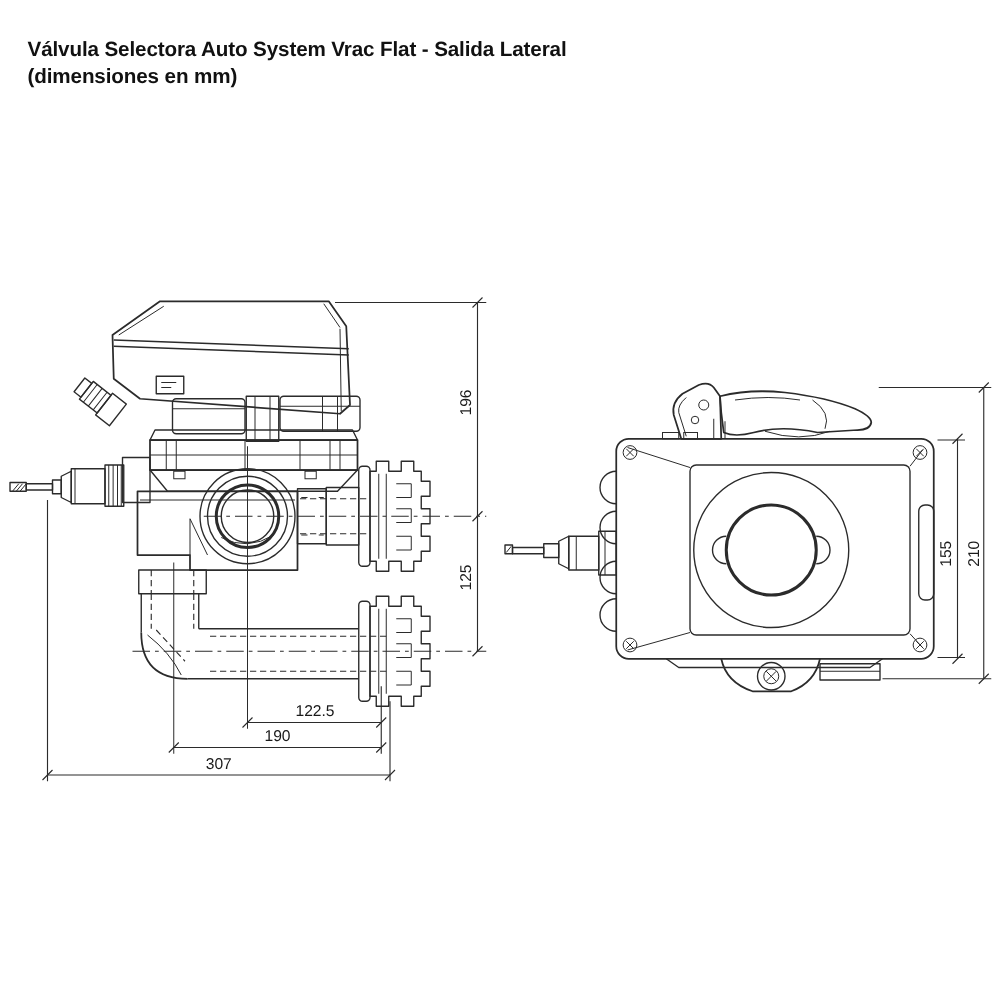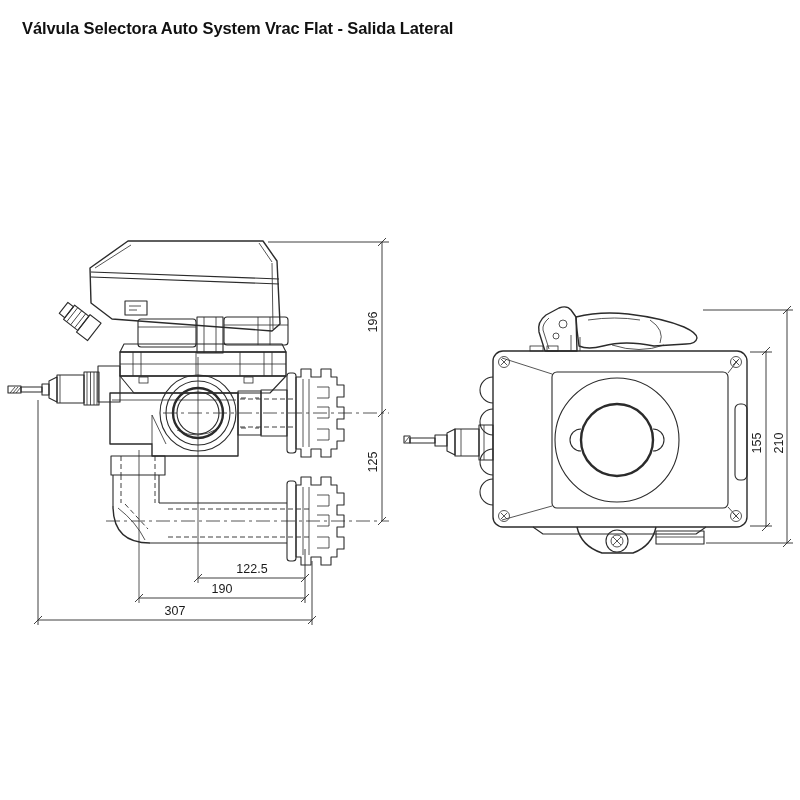--- a/index.html
+++ b/index.html
@@ -1,36 +1,37 @@
 <!DOCTYPE html>
 <html><head>
 <meta charset="utf-8">
 <style>
   html,body{margin:0;padding:0;background:#ffffff;}
   .page{position:relative;width:800px;height:800px;background:#ffffff;overflow:hidden;
         font-family:"Liberation Sans",sans-serif;}
-  .title{position:absolute;left:22px;top:18px;color:#111111;font-weight:bold;
+  .title{position:absolute;left:22px;top:30px;color:#111111;font-weight:bold;
          font-size:16.5px;line-height:21px;letter-spacing:-0.1px;}
   svg{position:absolute;left:0;top:0;}
   .drawing{color:#2b2b2b;}
   .ol  {fill:none;stroke:currentColor;stroke-width:1.4;stroke-linejoin:round;}
   .ol2 {fill:none;stroke:currentColor;stroke-width:1.1;stroke-linejoin:round;}
   .thin{fill:none;stroke:currentColor;stroke-width:0.8;}
   .thk {fill:none;stroke:currentColor;stroke-width:2.4;}
   .hid {fill:none;stroke:currentColor;stroke-width:0.9;stroke-dasharray:5,3;}
   .cl  {fill:none;stroke:currentColor;stroke-width:0.8;stroke-dasharray:14,4,3,4;}
   .dim {fill:none;stroke:currentColor;stroke-width:0.9;}
   .dtxt{fill:#1a1a1a;font-size:12.5px;font-family:"Liberation Sans",sans-serif;}
 </style>
 </head>
 <body>
 
 <div class="page">
   <div class="title">
     <div>Válvula Selectora Auto System Vrac Flat - Salida Lateral</div>
+    <div>(dimensiones en mm)</div>
   </div>
 
   <svg class="drawing" width="800" height="800" viewBox="0 0 800 800">
 
     <defs>
 
       <g id="nut">
         <rect class="ol2" x="0" y="-40" width="9" height="80" rx="3"></rect>
         <path class="ol2" d="M9,-36 L14,-36 L14,-44 L24,-44 L24,-36 L34,-36 L34,-44 L44,-44 L44,-36 L50,-36
                              L50,-28 L57,-28 L57,-16 L50,-16 L50,-6 L57,-6 L57,6 L50,6 L50,16 L57,16 L57,28 L50,28

